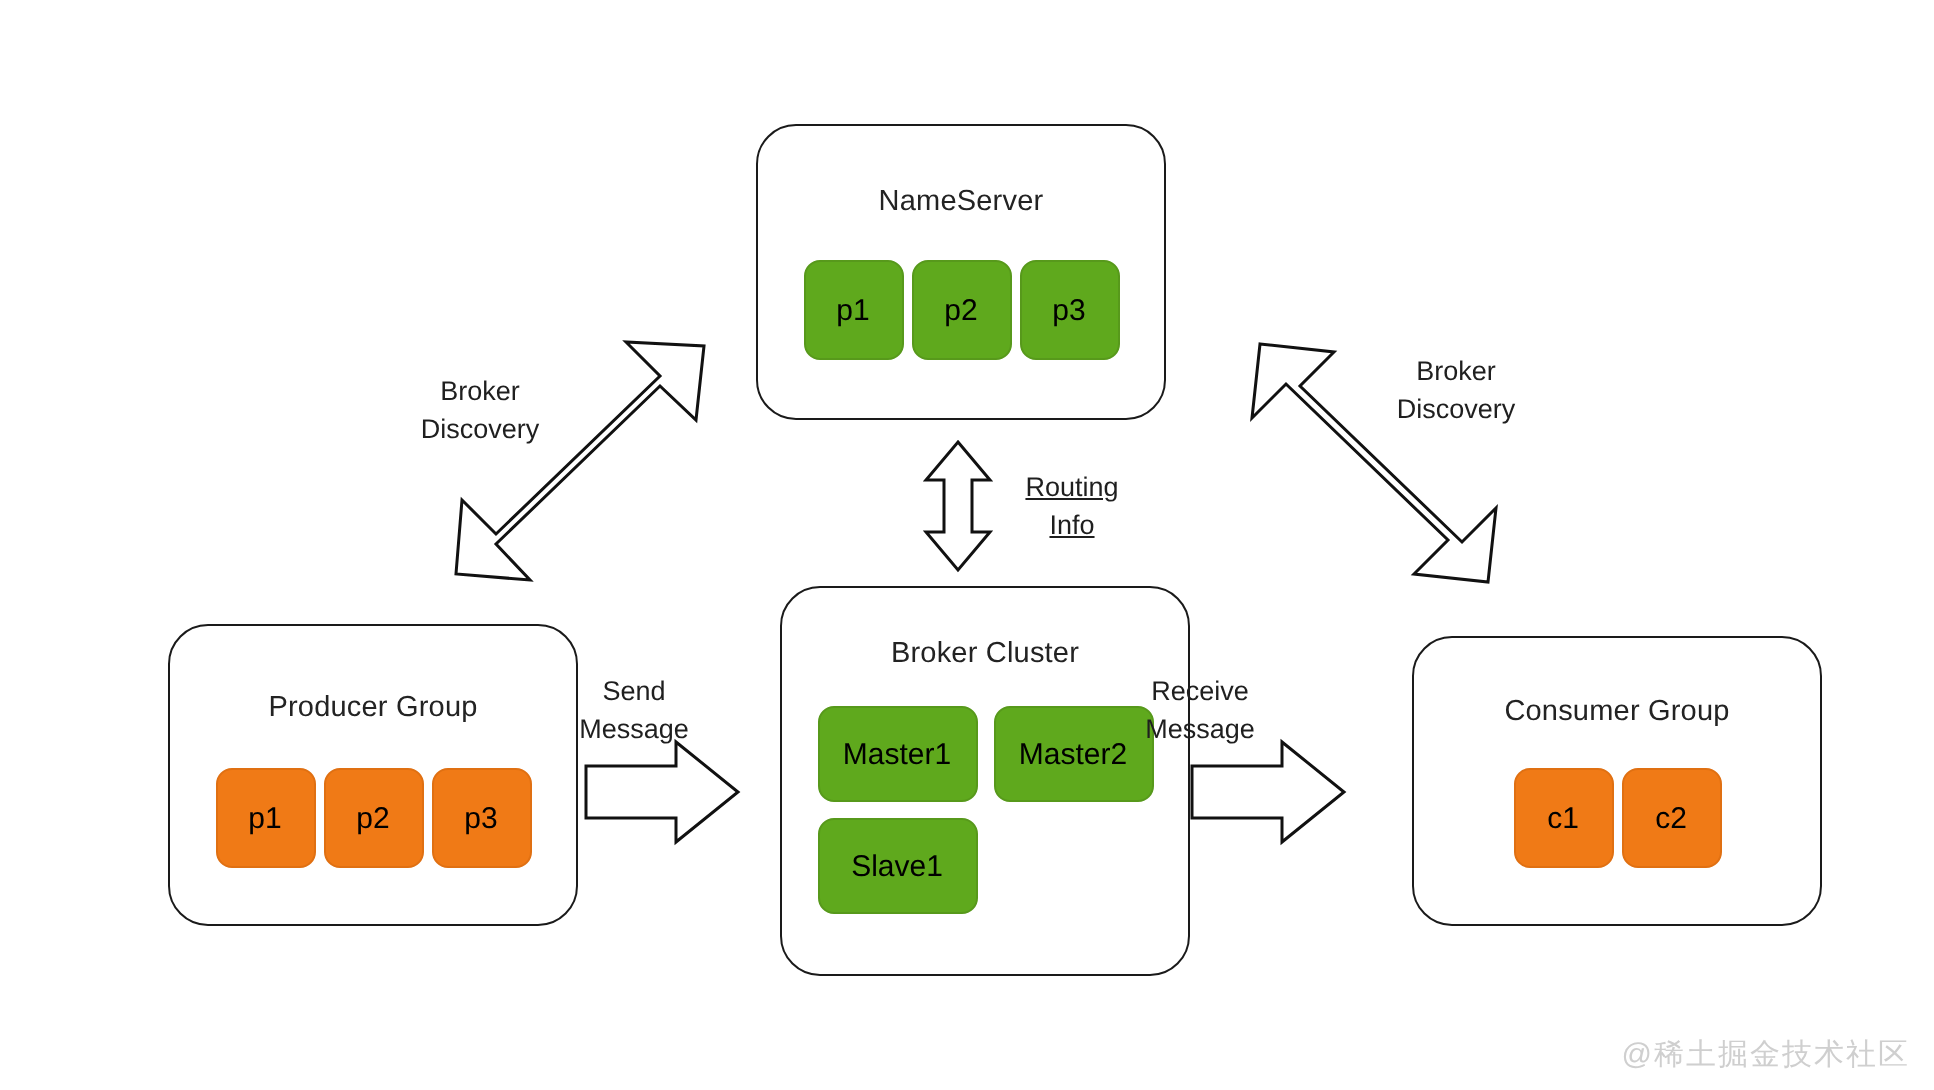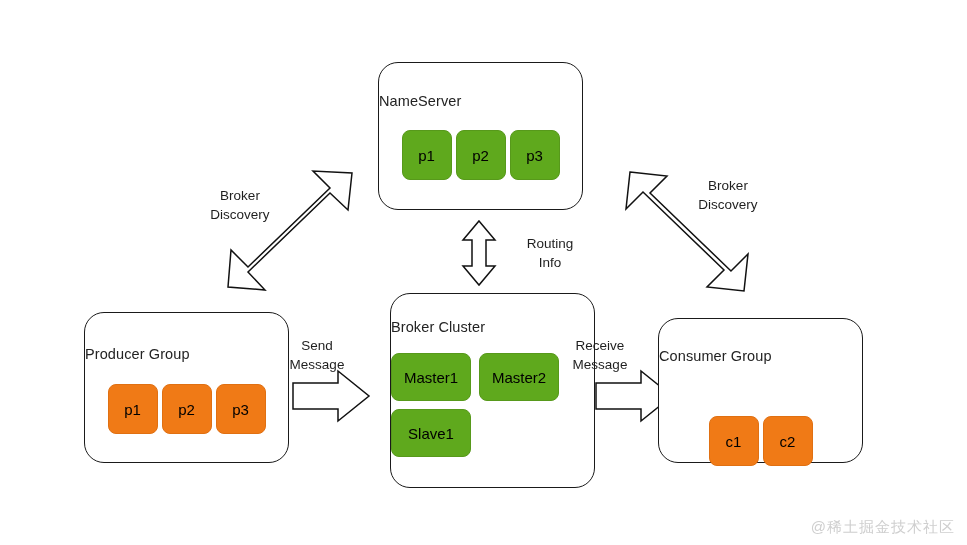--- a/index.html
+++ b/index.html
@@ -22,20 +22,21 @@
 
   
   .group-box {
     position: absolute;
     box-sizing: border-box;
     background: #ffffff;
     border: 1.6px solid #1a1a1a;
     border-radius: 20px;
     display: flex;
     flex-direction: column;
+    align-items: center;
   }
   .group-title {
     font-size: 14.5px;
     color: #232323;
     letter-spacing: .1px;
     white-space: nowrap;
   }
 
   .chip-row {
     display: flex;
@@ -78,24 +79,24 @@
   }
   .broker-grid .chip { width: 80px; height: 48px; font-size: 15px; }
 
   
   #producer-box { left: 84px; top: 312px; width: 205px; height: 151px; }
   #producer-box .group-title { margin-top: 33px; }
   #producer-box .chip-row { margin-top: 22px; gap: 4px; }
   #producer-box .chip { width: 50px; height: 50px; }
 
   
-  #consumer-box { left: 658px; top: 318px; width: 205px; height: 145px; }
+  #consumer-box { left: 706px; top: 318px; width: 205px; height: 145px; }
   #consumer-box .group-title { margin-top: 29px; }
   #consumer-box .chip-row { margin-top: 20px; gap: 4px; }
-  #consumer-box .chip { width: 50px; height: 50px; margin-top: 32px; }
+  #consumer-box .chip { width: 50px; height: 50px; }
 
   
   #arrow-layer {
     position: absolute;
     left: 0; top: 0;
     width: 967px;
     height: 545px;
     pointer-events: none;
   }
   #arrow-layer polygon {
@@ -109,21 +110,21 @@
   .edge-label {
     position: absolute;
     font-size: 13.5px;
     color: #1f1f1f;
     line-height: 19px;
     text-align: center;
     white-space: pre-line;
   }
   #label-broker-discovery-left  { left: 188px; top: 186px; width: 104px; }
   #label-broker-discovery-right { left: 676px; top: 176px; width: 104px; }
-  #label-routing-info  { left: 514px; top: 234px; width: 72px; text-align: center; }
+  #label-routing-info  { left: 500px; top: 234px; width: 72px; text-align: center; text-decoration: underline; }
   #label-send-message  { left: 275px; top: 336px; width: 84px; }
   #label-receive-message { left: 554px; top: 336px; width: 92px; }
 
   
   #watermark {
     position: absolute;
     right: 12px;
     bottom: 8px;
     font-size: 15px;
     color: #cfcfcf;

